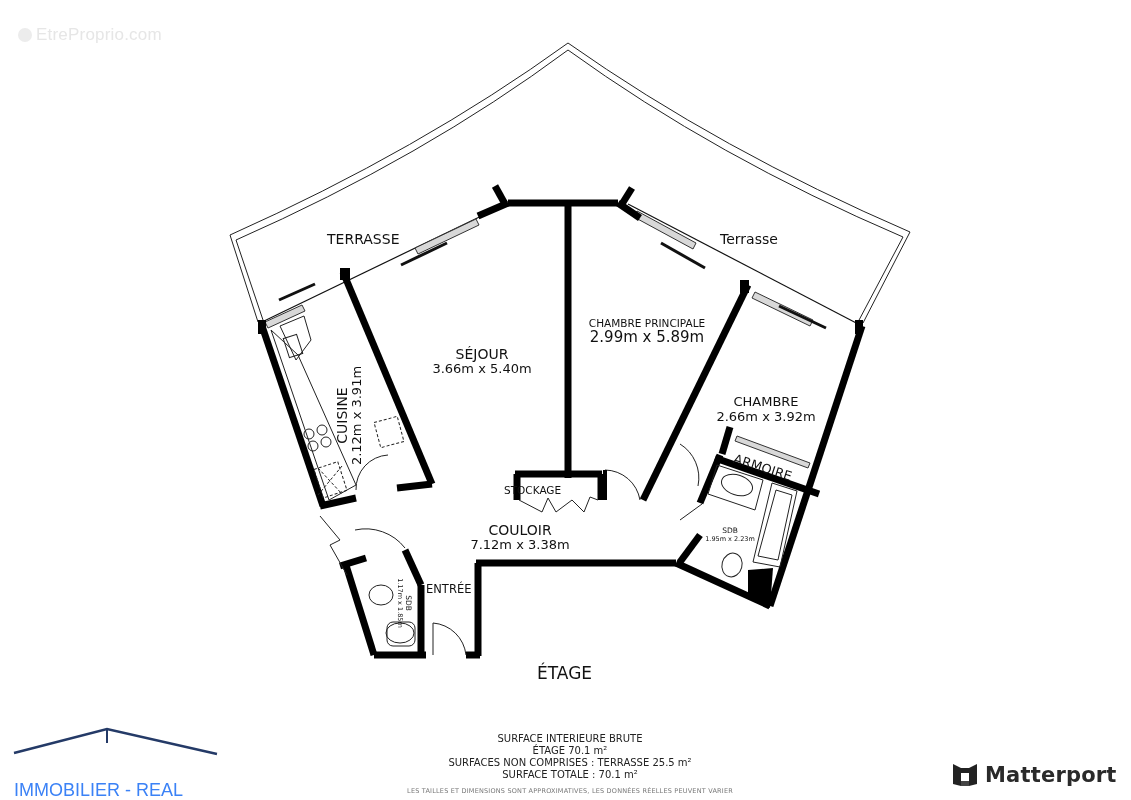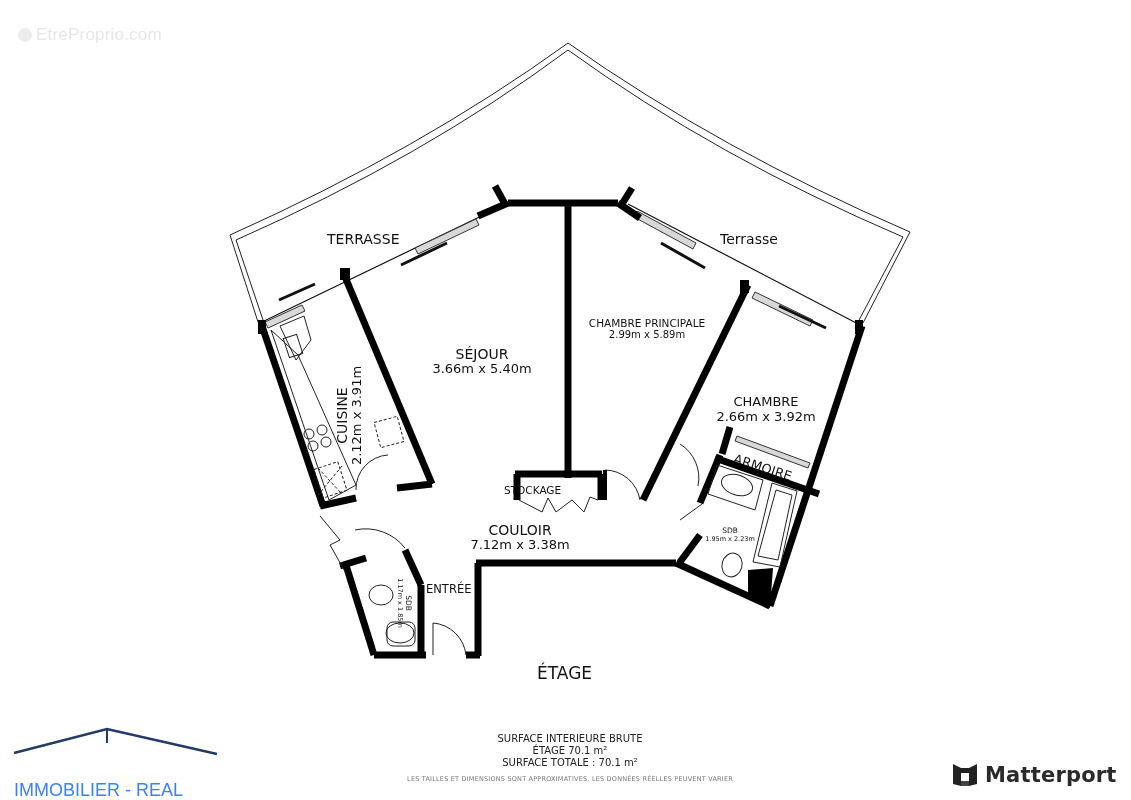--- a/index.html
+++ b/index.html
@@ -4,21 +4,21 @@
 <style>
   html,body{margin:0;padding:0;background:#ffffff;}
   body{width:1131px;height:800px;position:relative;overflow:hidden;font-family:"DejaVu Sans","Liberation Sans",sans-serif;color:#111;}
   #plan{position:absolute;left:0;top:0;width:1131px;height:800px;}
   .lbl{position:absolute;text-align:center;white-space:nowrap;color:#111;line-height:1.15;}
   .watermark{position:absolute;left:18px;top:25px;font-family:"Liberation Sans",sans-serif;font-size:17px;color:#e6e6e6;letter-spacing:0.2px;}
   .watermark .c{display:inline-block;width:14px;height:14px;border-radius:50%;background:#ececec;vertical-align:-2px;margin-right:4px;}
   .room-name{font-size:14px;}
   .room-dim{font-size:13px;}
   .small-name{font-size:10.5px;}
-  .small-dim{font-size:10px;}
+  .small-dim{font-size:15px;}
   .tiny-name{font-size:7.5px;}
   .tiny-dim{font-size:6.5px;}
   .summary{position:absolute;left:380px;top:733px;width:380px;text-align:center;font-size:10px;line-height:12px;color:#222;}
   .summary .note{font-size:6.5px;color:#777;letter-spacing:0.2px;margin-top:4px;}
   .brand{position:absolute;left:12px;top:727px;width:210px;height:66px;}
   .brand .name{position:absolute;left:2px;top:20px;font-family:"Liberation Sans",sans-serif;font-size:33px;color:#243a67;letter-spacing:0.5px;}
   .brand .tag{position:absolute;left:2px;top:53px;font-family:"Liberation Sans",sans-serif;font-size:18px;color:#3b82f6;}
   .mp{position:absolute;left:952px;top:760px;height:30px;display:flex;align-items:center;}
   .mp .txt{font-family:"DejaVu Sans",sans-serif;font-weight:bold;font-size:21px;color:#2a2a2a;margin-left:7px;letter-spacing:0.2px;}
 </style>
@@ -193,20 +193,21 @@
   <div class="tiny-dim">1.17m x 1.85m</div>
 </div>
 
 <div class="lbl" style="left:426px;top:583px;font-size:11.5px;">ENTRÉE</div>
 
 <div class="lbl" style="left:537px;top:664px;font-size:17px;">ÉTAGE</div>
 
 <div class="summary">
   <div>SURFACE INTERIEURE BRUTE</div>
   <div>ÉTAGE 70.1 m²</div>
+  <div>SURFACES NON COMPRISES :  TERRASSE 25.5 m²</div>
   <div>SURFACE TOTALE :  70.1 m²</div>
   <div class="note">LES TAILLES ET DIMENSIONS SONT APPROXIMATIVES, LES DONNÉES RÉELLES PEUVENT VARIER</div>
 </div>
 
 <div class="brand">
   <svg width="210" height="30" style="position:absolute;left:0;top:0;">
     <polyline points="2,26 95,2 205,27" fill="none" stroke="#243a67" stroke-width="2.5"></polyline>
     <line x1="95" y1="2" x2="95" y2="16" stroke="#243a67" stroke-width="2"></line>
   </svg>
   <div class="tag">IMMOBILIER - REAL ESTATE</div>

